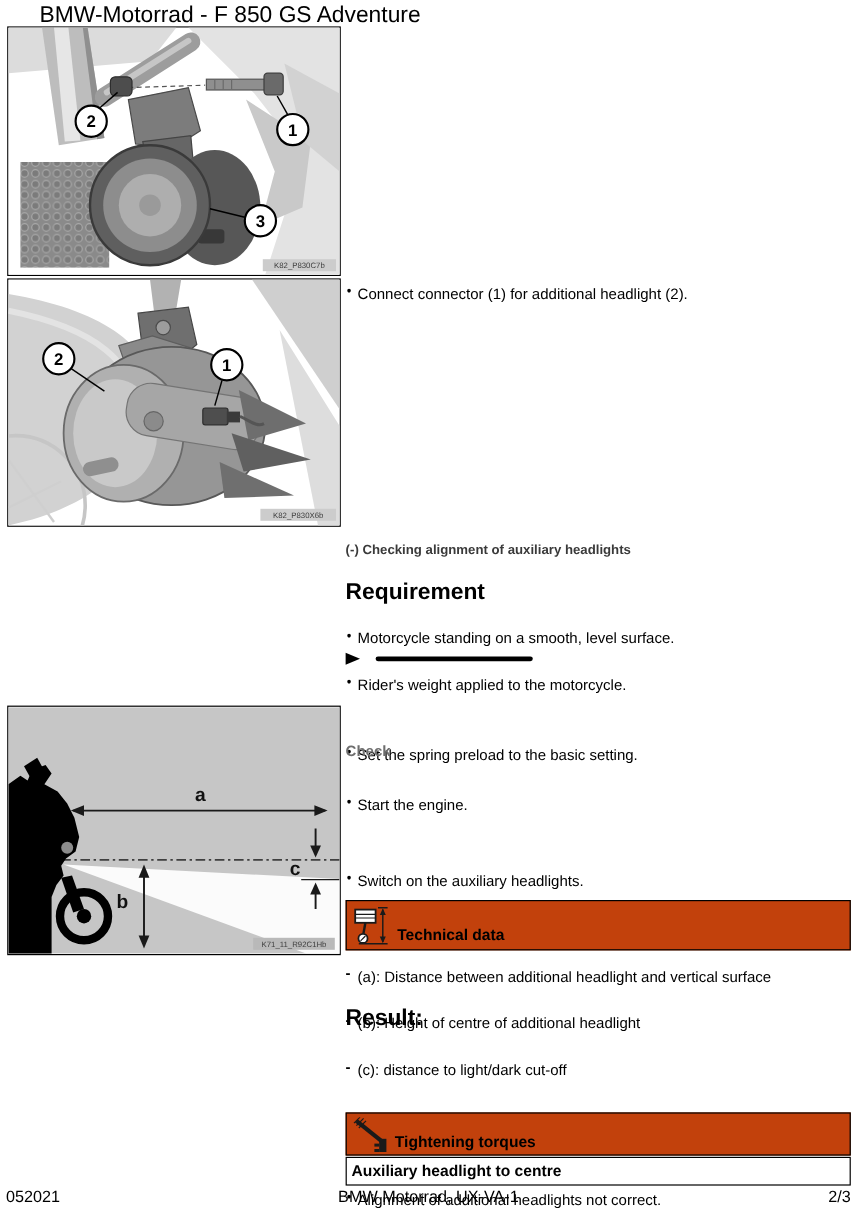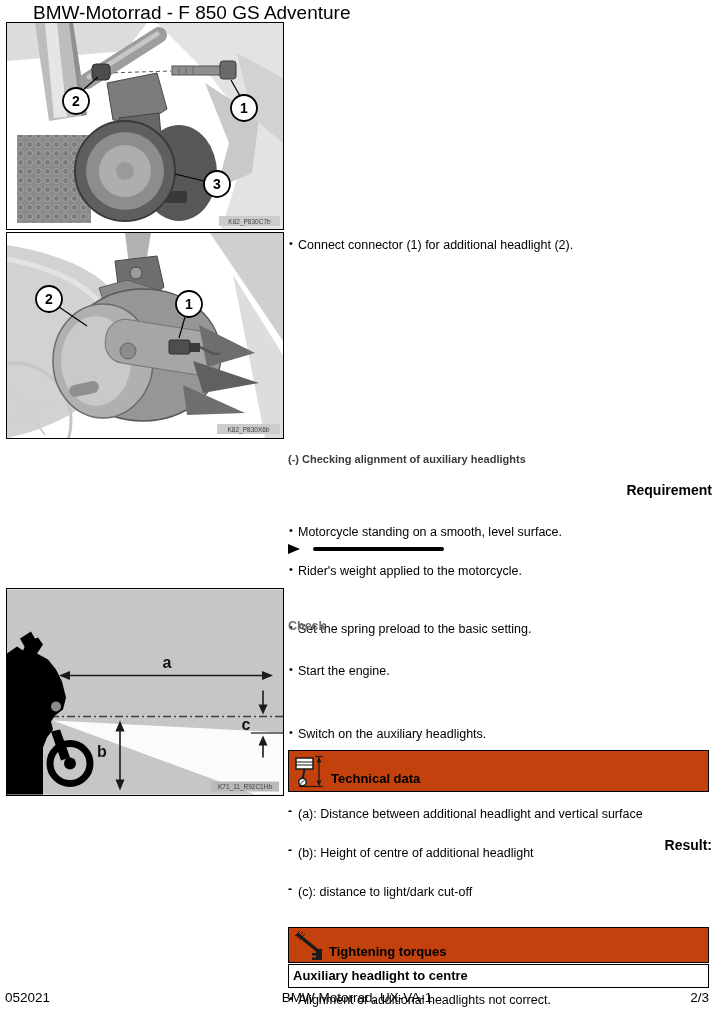--- a/index.html
+++ b/index.html
@@ -16,21 +16,21 @@
   .figure svg { display:block; width:100%; height:100%; }
   #fig1 { top:22px; height:206px; }
   #fig2 { top:232px; height:205px; }
   #fig3 { top:588px; height:206px; }
 
   .txt { position:absolute; left:288px; width:424px; font-size:12.5px; line-height:1.35; }
   .li  { padding-left:10px; position:relative; }
   .li::before { content:"\2022"; position:absolute; left:1px; top:-1px; font-size:11px; }
   .li.dash::before { content:"-"; top:-3px; font-size:12.5px; font-weight:bold; left:0; }
   .h1  { font-weight:bold; font-size:11px; color:#3a3a3a; }
-  .h2  { font-weight:bold; font-size:14px; color:#000;text-align:right; }
+  .h2  { font-weight:bold; font-size:19px; color:#000; }
   .h3  { font-weight:bold; font-size:12.5px; color:#6e6e6e; }
 
   .redact { position:absolute; left:288px; top:544px; display:flex; align-items:center; }
   .tri { width:0; height:0; border-left:12px solid #000; border-top:5.5px solid transparent; border-bottom:5.5px solid transparent; }
   .bar { width:131px; height:4.5px; background:#000; border-radius:2.5px; margin-left:13px; }
 
   .ibox {
     position:absolute; left:288px; width:419px; border:1.5px solid #000; background:#c2410c;
   }
   #techbox { top:750px; height:40px; }

